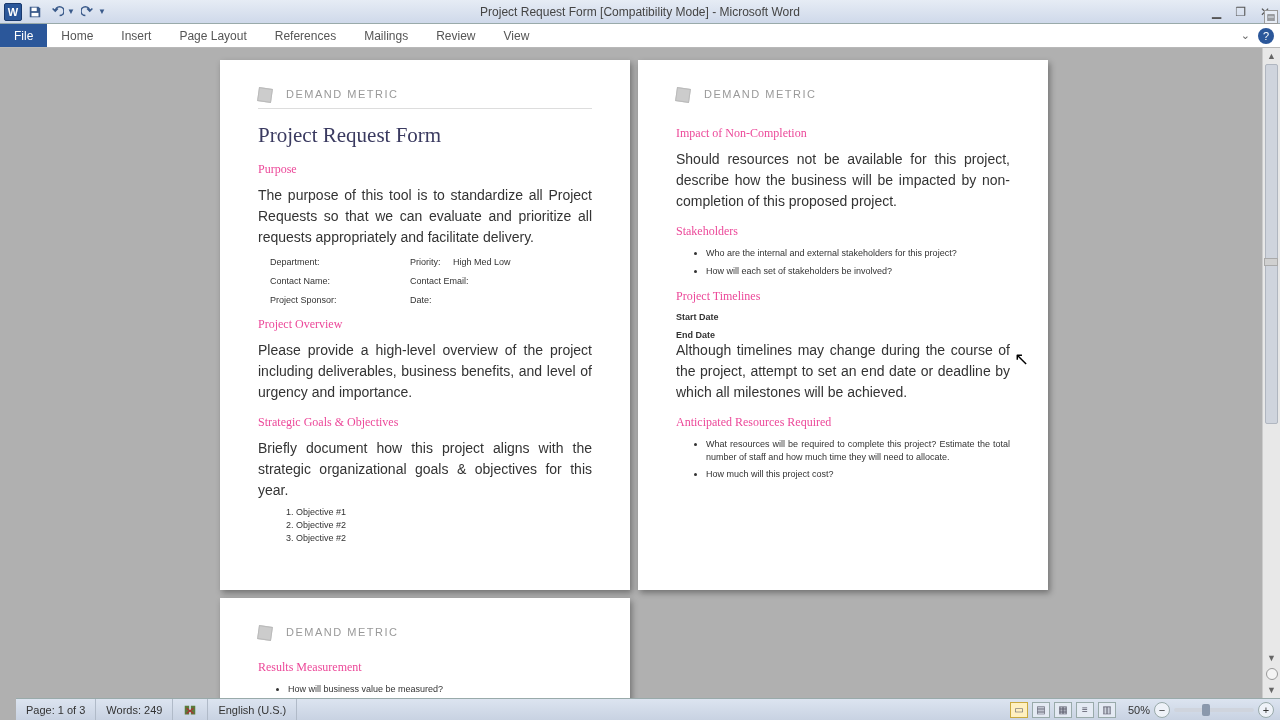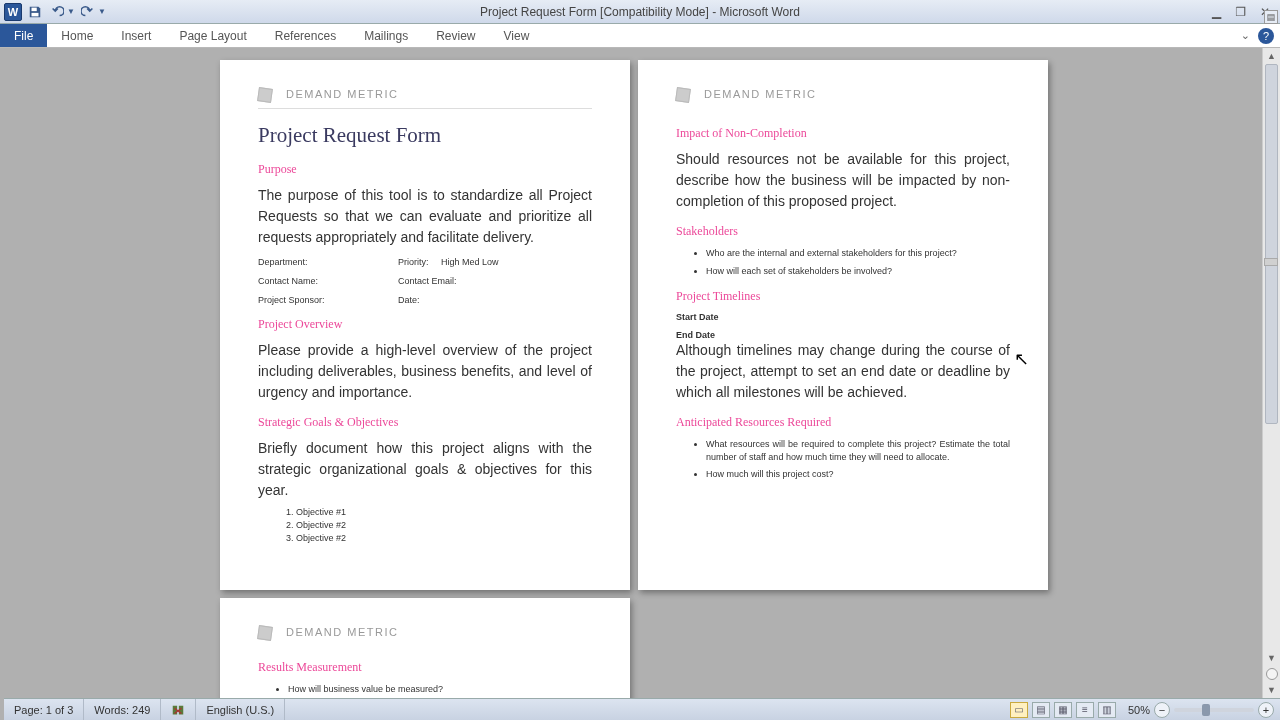--- a/index.html
+++ b/index.html
@@ -33,38 +33,38 @@
 
 .brand { display:flex; gap:14px; color:#999; letter-spacing:1.5px; font-size:11px; margin-bottom:8px; }
 .brand .logo { width:14px; height:14px; background:#ccc; border:1px solid #bbb; transform:rotate(8deg); }
 .brand.top1 { border-bottom:1px solid #ddd; padding-bottom:6px; }
 
 .h1 { font-family:Georgia, 'Times New Roman', serif; font-size:21px; color:#3a3a60; margin:14px 0 14px; font-weight:normal; }
 .h2 { font-family:Georgia, 'Times New Roman', serif; font-size:12px; color:#ec4899; margin:12px 0 8px; font-weight:normal; }
 .body { font-size:14px; line-height:1.5; color:#333; text-align:justify; }
 .bold { font-weight:bold; font-size:9px; margin-top:8px; }
 .row { display:flex; font-size:9px; margin:9px 0; }
-.row .l { flex:0 0 140px; }
+.row .l { flex:0 0 140px;margin-left:12px; }
 .row .r { flex:1; }
 ul.b { list-style:disc; margin:6px 0 6px 30px; font-size:9px; }
 ul.b li { margin:5px 0; line-height:1.4; text-align:justify;}
 ol.n { list-style:decimal; margin:6px 0 6px 30px; font-size:9px; }
 ol.n li { margin:3px 8px; }
 
 
 .vscroll { position:absolute; top:48px; right:0; bottom:22px; width:18px; background:#e8e8e8; border-left:1px solid #ccc; }
 .vscroll .arrow { height:16px; display:flex; align-items:center; justify-content:center; font-size:9px; color:#666; }
 .vscroll .track { position:absolute; top:16px; bottom:48px; left:2px; right:2px; background:#e8e8e8; }
 .vscroll .thumb { position:absolute; left:0; right:0; top:0; height:360px; background:#cfd4dd; border:1px solid #b0b6c0; border-radius:2px; }
 .vscroll .mid { position:absolute; right:2px; top:210px; width:14px; height:8px; background:#d0d0d0; border:1px solid #aaa; }
 .vscroll .btm { position:absolute; bottom:0; left:0; right:0; }
 .vscroll .circ { width:12px; height:12px; border:1px solid #999; border-radius:50%; margin:2px auto; background:#f4f4f4; }
 
 
-.status { position:absolute; bottom:0; left:4px; right:0; height:22px; background:linear-gradient(#dce4f0,#c8d2e2); border-top:1px solid #9aa; display:flex; align-items:center; font-size:11px; color:#333; }
+.status { position:absolute; bottom:0; left:16px; right:0; height:22px; background:linear-gradient(#dce4f0,#c8d2e2); border-top:1px solid #9aa; display:flex; align-items:center; font-size:11px; color:#333; }
 .status .seg { padding:0 10px; border-right:1px solid #b0bac8; height:100%; display:flex; align-items:center; }
 .status .book { width:14px; height:14px; margin:0 4px; }
 .status .right { margin-left:auto; display:flex; align-items:center; gap:4px; padding-right:6px; }
 .status .vbtn { width:18px; height:16px; border:1px solid #9aa; background:#e4eaf3; display:flex; align-items:center; justify-content:center; font-size:10px; color:#556; cursor:default; }
 .status .vbtn.active { background:#fff0c0; border-color:#c9a93f; }
 .status .zoom { display:flex; align-items:center; gap:4px; margin-left:8px; }
 .status .zbtn { width:16px; height:16px; border:1px solid #9aa; border-radius:50%; background:#eef2f8; display:flex; align-items:center; justify-content:center; font-size:11px; cursor:default; }
 .status .zslider { width:80px; height:4px; background:#cfd4dd; position:relative; border-radius:2px; }
 .status .zslider .knob { position:absolute; top:-4px; left:28px; width:8px; height:12px; background:#8a98ac; border-radius:2px; }
 .cursor { position:absolute; pointer-events:none; font-size:18px; color:#000; }

